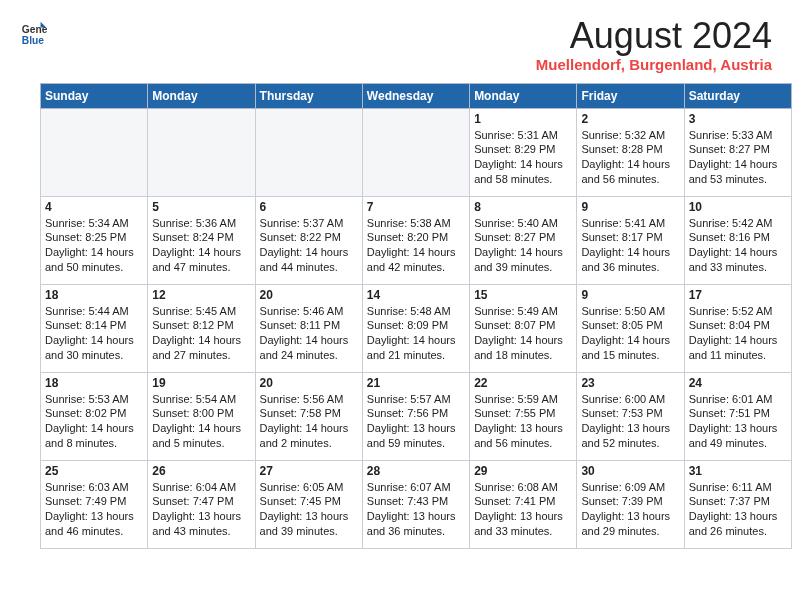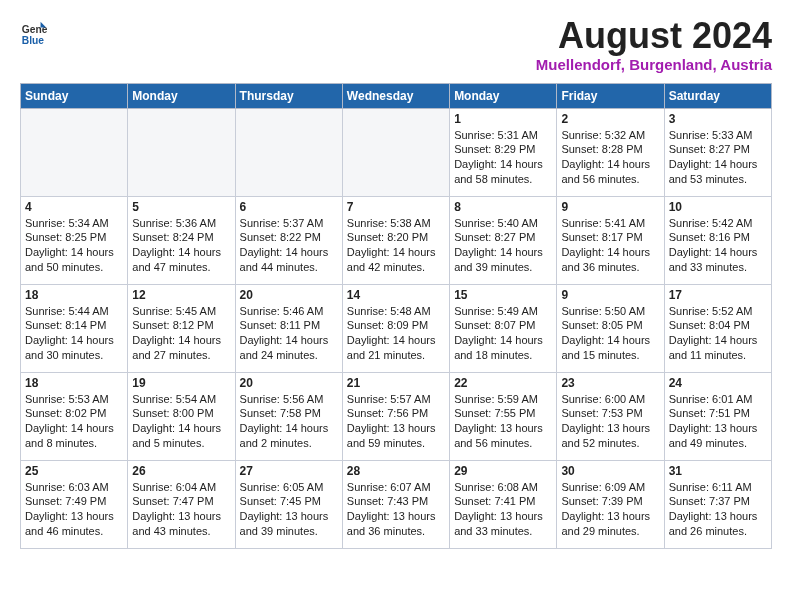--- a/index.html
+++ b/index.html
@@ -28,33 +28,34 @@
     }
     .logo-icon {
       width: 28px;
       height: 28px;
     }
     .title-block {
       text-align: right;
     }
     .month-year {
       font-size: 36px;
-      font-weight: bold;
+      font-weight: normal;
       color: #222;
       line-height: 1.1;
     }
     .location {
       font-size: 15px;
-      color: #a21caf;
+      color: #ef4444;
       font-weight: bold;
     }
     .calendar {
       width: 100%;
       border-collapse: collapse;
       table-layout: fixed;
+      margin-left: 20px;
     }
     .calendar th {
       background: #2266aa;
       color: #fff;
       font-size: 12px;
       font-weight: bold;
       padding: 5px 4px;
       text-align: left;
       border: 1px solid #b0b8c8;
     }

